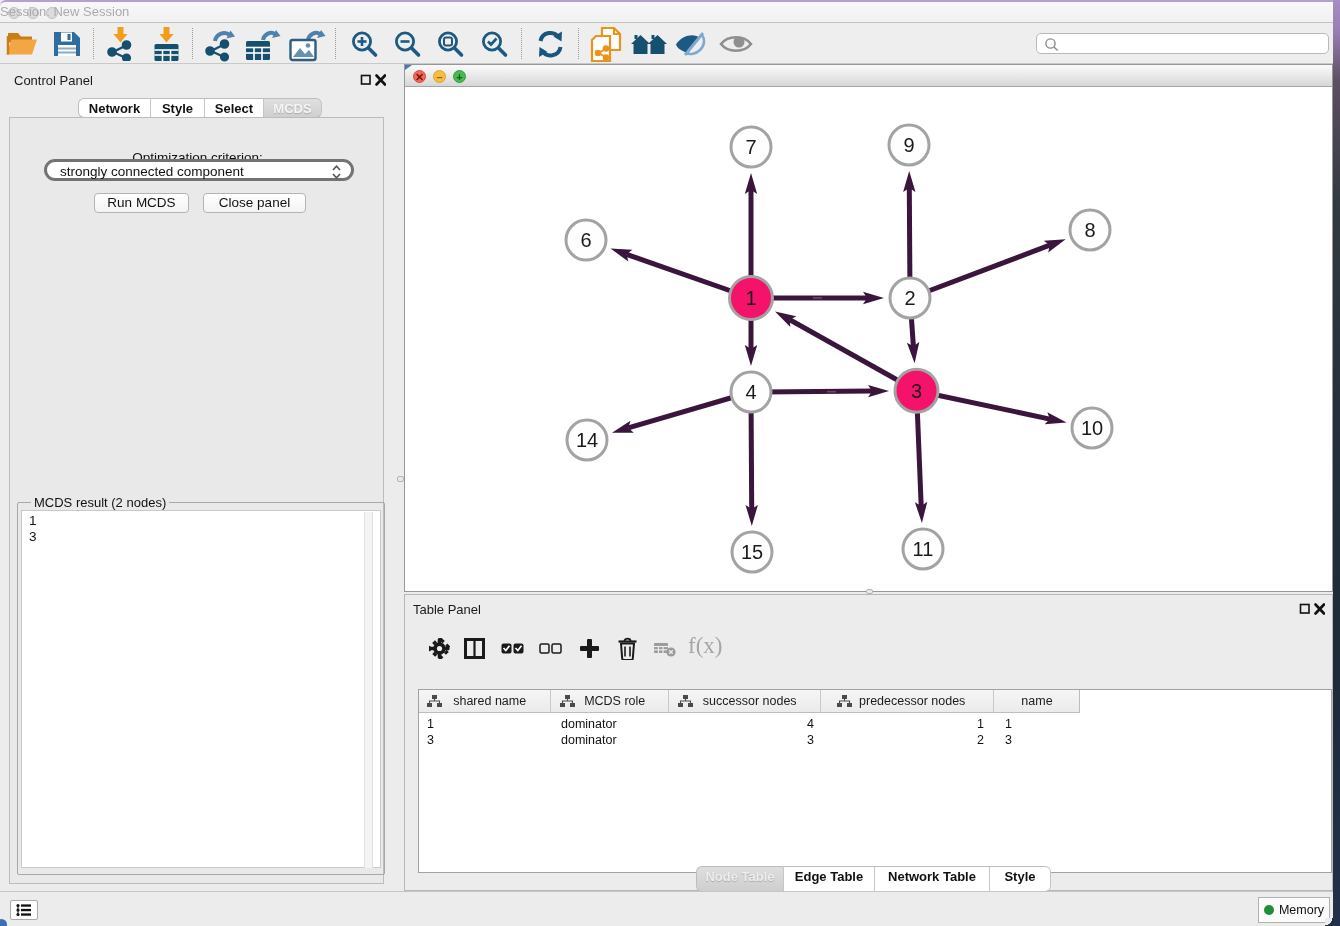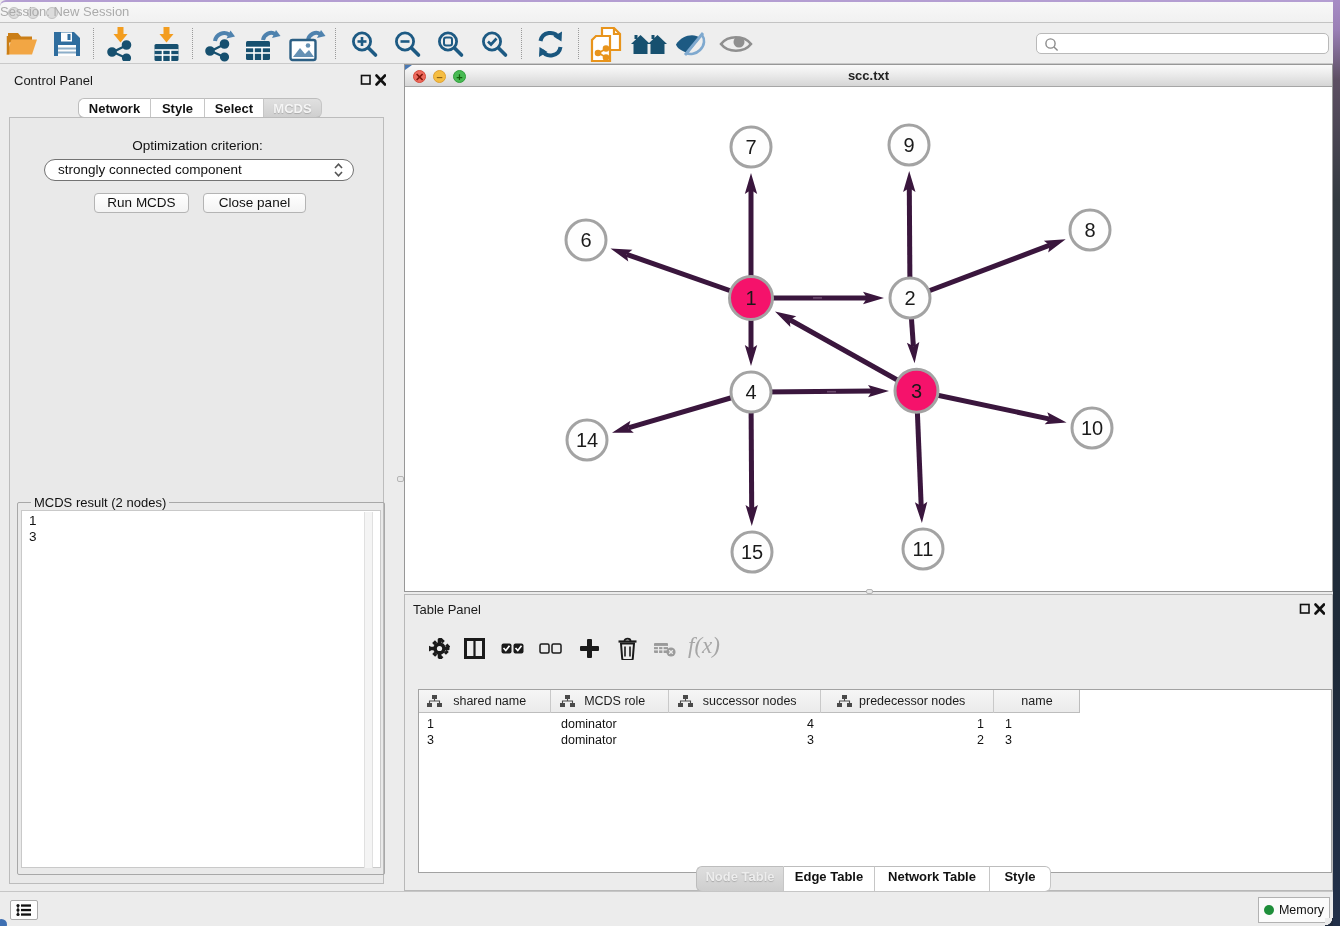--- a/index.html
+++ b/index.html
@@ -19,23 +19,23 @@
 #cp-title{position:absolute;left:14px;top:9px;font-size:13px;color:#1a1a1a}
 #tabs{position:absolute;left:78px;top:34px;height:20px;display:flex}
 .tab{height:20px;line-height:19px;font-size:13px;font-weight:700;color:#111;background:#fff;
  border-top:1px solid #bdbdbd;border-bottom:1px solid #bdbdbd;border-right:1px solid #c6c6c6;
  text-align:center}
 .tab.first{border-left:1px solid #bdbdbd;border-radius:6px 0 0 6px}
 .tab.sel{background:linear-gradient(#e0e0e0,#cfcfcf);color:#f5f5f5;border-radius:0 6px 6px 0;
  text-shadow:0 1px 1px #aaa}
 #cp-content{position:absolute;left:9px;top:53px;width:375px;height:767px;
  background:#e9e9e9;border:1px solid #bcbcbc}
-#optlabel{position:absolute;left:0;top:20px;width:375px;text-align:center;font-size:13.5px;color:#111}
+#optlabel{position:absolute;left:0;top:32px;width:375px;text-align:center;font-size:13.5px;color:#111}
 #dropdown{position:absolute;left:34px;top:41px;width:310px;height:22px;background:#fff;
- border:1px solid #737373;border-radius:11px;font-size:13.5px;color:#111;line-height:20px;
+ border:3px solid #737373;border-radius:11px;font-size:13.5px;color:#111;line-height:20px;
  padding-left:13px}
 .btn{position:absolute;height:20px;background:linear-gradient(#ffffff,#f3f3f3);
  border:1px solid #b4b4b4;border-radius:4px;font-size:13.5px;color:#111;text-align:center;
  line-height:18px}
 #fieldset{position:absolute;left:7px;top:384px;width:368px;height:373px;
  border:1px solid #a8a8a8;border-radius:2px}
 #legend{position:absolute;left:13px;top:-8px;background:#e9e9e9;padding:0 3px;font-size:13px;color:#111}
 #resultbox{position:absolute;left:3px;top:7px;width:360px;height:358px;background:#fff;
  border:1px solid #c9c9c9;font-size:13.5px;color:#111;padding:2px 0 0 7px;line-height:16px}
 #rscroll{position:absolute;right:7px;top:1px;width:9px;height:356px;background:#f4f4f4;
@@ -246,21 +246,20 @@
  </div>
 </div>
 </div>
 
 <div class="abs" style="left:397px;top:476px;width:7px;height:6px;background:#e8e8e8;border:1px solid #b5b5b5;border-radius:2px"></div>
 <div class="abs" id="netwin">
 <svg class="abs" style="left:0;top:0;z-index:3" width="7" height="5" viewBox="0 0 7 5">
       <path d="M0 0 L7 0 L0 5 Z" fill="#4a79b4"></path>
     </svg>
 <div id="nettitle"></div>
-<div id="nettext">scc.txt</div>
 <div class="mac" style="left:8px;background:#ee6a5e;border:1px solid #d44a3a;color:#7c1408">✕</div>
 <div class="mac" style="left:28px;background:#f5bd41;border:1px solid #dfa131;color:#8d5f11">–</div>
 <div class="mac" style="left:48px;background:#48ba53;border:1px solid #2f9f3c;color:#12610c">+</div>
 <svg class="abs" style="left:1px;top:23px" width="927px" height="504px" viewBox="405 87 927 504">
 <line x1="750.0" y1="297.0" x2="750.0" y2="189.0" stroke="#3A163D" stroke-width="5"></line>
 <polygon points="750.0,172.0 756.2,193.0 750.0,189.0 743.8,193.0" fill="#3A163D"></polygon>
 <line x1="750.0" y1="297.0" x2="625.6" y2="253.3" stroke="#3A163D" stroke-width="5"></line>
 <polygon points="609.5,247.6 631.4,248.7 625.6,253.3 627.3,260.4" fill="#3A163D"></polygon>
 <line x1="750.0" y1="297.0" x2="866.0" y2="297.0" stroke="#3A163D" stroke-width="5"></line>
 <polygon points="883.0,297.0 862.0,303.2 866.0,297.0 862.0,290.8" fill="#3A163D"></polygon>
@@ -359,21 +358,21 @@
       </g>
 <g stroke="#ececec" stroke-width="1.2">
         <line x1="0" y1="4.5" x2="14" y2="4.5"></line>
         <line x1="0" y1="7.8" x2="14" y2="7.8"></line>
         <line x1="4.5" y1="4.5" x2="4.5" y2="11"></line>
         <line x1="9" y1="4.5" x2="9" y2="11"></line>
       </g>
 <circle cx="17" cy="10" r="4.6" fill="#9b9b9b"></circle>
 <path d="M15.2 8.2 L18.8 11.8 M18.8 8.2 L15.2 11.8" stroke="#ececec" stroke-width="1.3"></path>
 </svg>
-<div class="abs" style="left:283px;top:38px;font-family:'Liberation Serif',serif;font-style:italic;font-size:23px;color:#a6a6a6">f(x)</div>
+<div class="abs" style="left:283px;top:38px;font-family:'Liberation Serif',serif;font-size:23px;color:#a6a6a6">f(x)</div>
 
 <div id="tbl">
  <div id="thead">
   <div class="th" style="left:0;width:132px">&nbsp;&nbsp;&nbsp;shared name</div>
   <div class="th" style="left:132px;width:118px">&nbsp;&nbsp;&nbsp;MCDS role</div>
   <div class="th" style="left:250px;width:152px">&nbsp;&nbsp;&nbsp;successor nodes</div>
   <div class="th" style="left:402px;width:173px">&nbsp;&nbsp;&nbsp;predecessor nodes</div>
   <div class="th" style="left:575px;width:86px;border-right:none">name</div>
  </div>
  <svg class="abs" style="left:8px;top:5px" width="15" height="13" viewBox="0 0 15 13">

